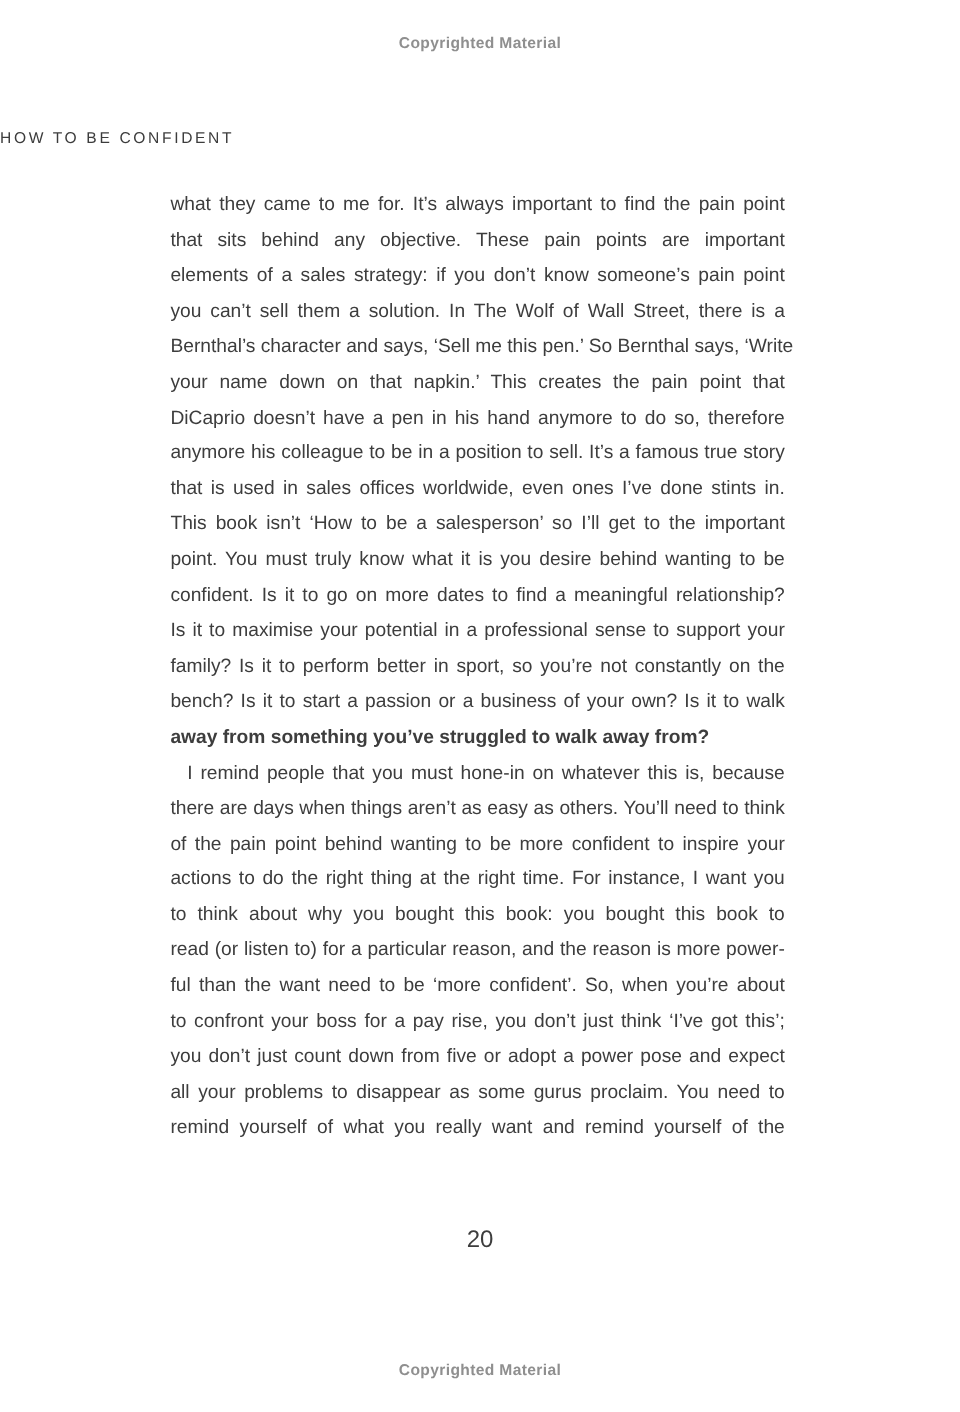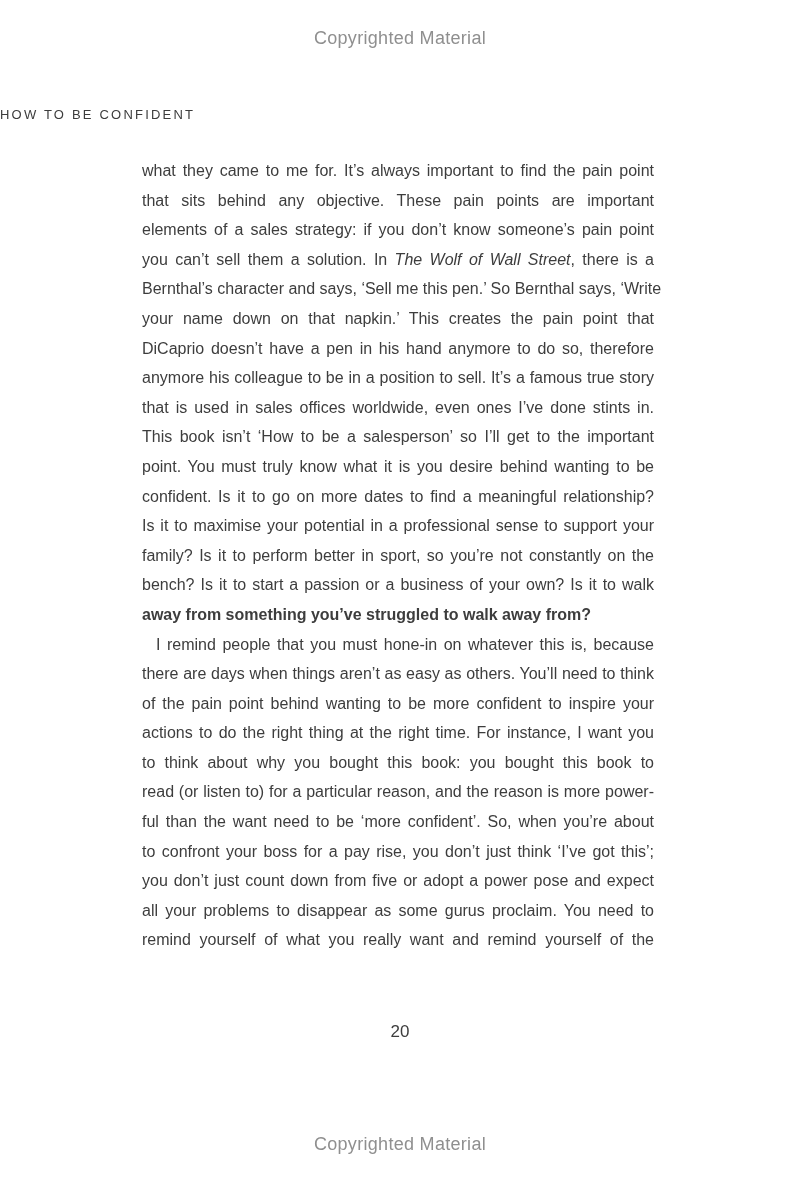--- a/index.html
+++ b/index.html
@@ -10,22 +10,22 @@
     background: #ffffff;
     font-family: "Liberation Sans", sans-serif;
     overflow: hidden;
   }
   .notice {
     position: absolute;
     left: 0;
     width: 100%;
     text-align: center;
     color: #8f8f8f;
-    font-weight: normal;
-    font-size: 18px;
+    font-weight: bold;
+    font-size: 13px;
     letter-spacing: 0.3px;
   }
   .notice.top { top: 28px; }
   .notice.bottom { top: 1134px; }
   .running-head {
     position: absolute;
     top: 107px;
     left: 0;
     width: 100%;
     font-size: 13px;
@@ -41,28 +41,28 @@
     line-height: 29.6px;
     color: #3d3d3d;
   }
   .line {
     white-space: nowrap;
     text-align: justify;
     text-align-last: justify;
   }
   .line.last { text-align-last: left; font-weight: bold; }
   .line.indent { text-indent: 14px; }
-  .italic { font-style: italic; }
+  .italic { }
   .page-number {
     position: absolute;
     top: 1022px;
     left: 0;
     width: 100%;
     text-align: center;
-    font-size: 17px;
+    font-size: 20px;
     color: #3d3d3d;
   }
 </style>
 </head>
 <body>
 
 <div class="page">
 
   <div class="notice top">Copyrighted Material</div>
 

